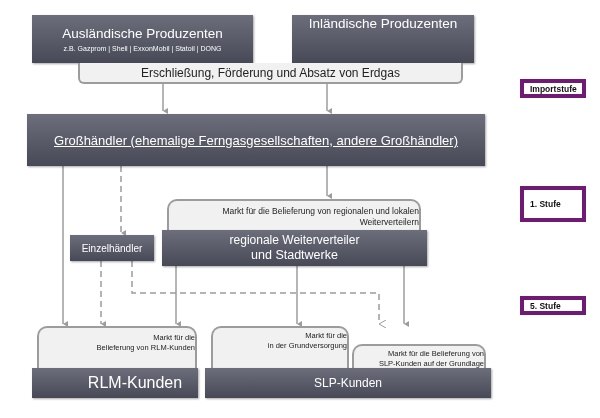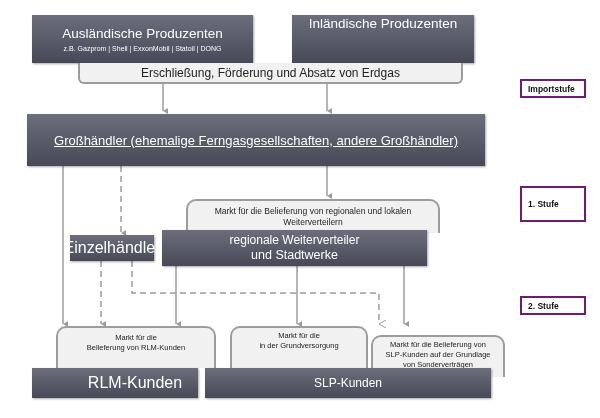--- a/index.html
+++ b/index.html
@@ -4,22 +4,22 @@
 <style>
   html, body { margin: 0; padding: 0; background: #ffffff; }
   body { width: 600px; height: 418px; position: relative; overflow: hidden;
          font-family: "Liberation Sans", "DejaVu Sans", sans-serif; }
   .dark { position: absolute; background: linear-gradient(#6c6e7b, #474957);
           color: #ffffff; box-shadow: 1px 1px 2px rgba(0,0,0,0.35);
           display: flex; flex-direction: column; align-items: center; justify-content: center;
           text-align: center; }
   .light { position: absolute; background: #f1f1f1; border: 2px solid #9c9c9c;
            border-radius: 10px 10px 0 0; border-bottom: none; color: #222;
-           text-align: center; box-sizing: border-box; margin-left: 19px; }
-  .stage { position: absolute; border: 2px solid #701a75; background: #fff;
+           text-align: right; box-sizing: border-box; }
+  .stage { position: absolute; border: 4px solid #701a75; background: #fff;
            font-size: 8.5px; font-weight: bold; color: #111; padding-left: 6px;
            box-sizing: border-box; display: flex; align-items: center; }
   svg.lines { position: absolute; left: 0; top: 0; }
 </style>
 </head>
 <body>
 
 <svg class="lines" width="600" height="418">
   <defs>
     <marker id="arr" markerWidth="6" markerHeight="6" refX="3" refY="5" orient="auto" markerUnits="userSpaceOnUse">
@@ -69,45 +69,45 @@
 
 <div class="light" style="left:167px; top:199px; width:254px; height:34px; padding-top:5px; font-size:8.5px; line-height:11px;">
   <span style="display:inline-block; width:200px;">Markt für die Belieferung von regionalen und lokalen Weiterverteilern</span>
 </div>
 <div class="dark" style="left:162px; top:230px; width:265px; height:36px; line-height:15px;">
   <div style="font-size:12px;">regionale Weiterverteiler</div>
   <div style="font-size:12.5px;">und Stadtwerke</div>
 </div>
 
 <div class="dark" style="left:70px; top:235px; width:84px; height:26px;">
-  <div style="font-size:16px;">Einzelhändler</div>
+  <div style="font-size:10px;">Einzelhändler</div>
 </div>
 
 <div class="light" style="left:37px; top:326px; width:160px; height:42px; padding-top:5px; font-size:7.5px; line-height:10px;">
   <div>Markt für die</div>
   <div>Belieferung von RLM-Kunden</div>
 </div>
 <div class="dark" style="left:32px; top:368px; width:166px; height:30px;">
   <div style="font-size:16px; padding-left:40px;">RLM-Kunden</div>
 </div>
 
 <div class="light" style="left:211px; top:326px; width:138px; height:42px; padding-top:3px; font-size:7.5px; line-height:10px;">
   <div>Markt für die</div>
   <div>in der Grundversorgung</div>
 </div>
-<div class="light" style="left:352px; top:335px; width:134px; height:42px; padding-top:3px; font-size:7.5px; line-height:10px;">
+<div class="light" style="left:352px; top:344px; width:134px; height:42px; padding-top:3px; font-size:7.5px; line-height:10px;">
   <div>Markt für die Belieferung  von</div>
   <div>SLP-Kunden auf der Grundlage</div>
   <div>von Sonderverträgen</div>
 </div>
 <div class="dark" style="left:205px; top:368px; width:286px; height:30px;">
   <div style="font-size:12px;">SLP-Kunden</div>
 </div>
 
 <div class="stage" style="left:520px; top:79px; width:66px; height:19px;">
   <span>Importstufe</span>
 </div>
 <div class="stage" style="left:520px; top:186px; width:66px; height:36px;">
   <span>1. Stufe</span>
 </div>
 <div class="stage" style="left:520px; top:296px; width:66px; height:19px;">
-  <span>2. Stufe</span>
+  <span>5. Stufe</span>
 </div>
 
 </body></html>

